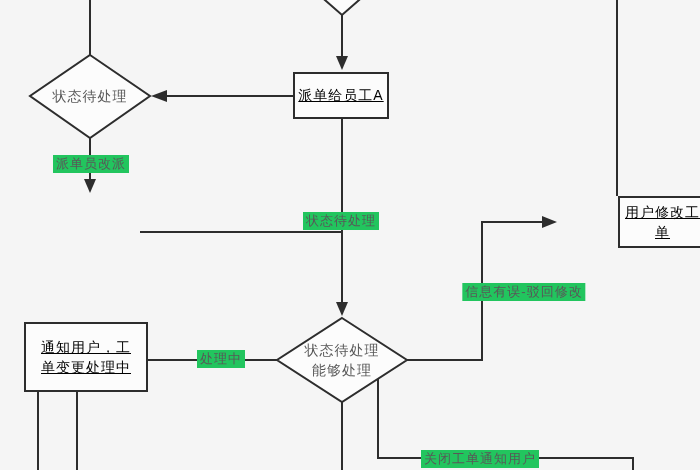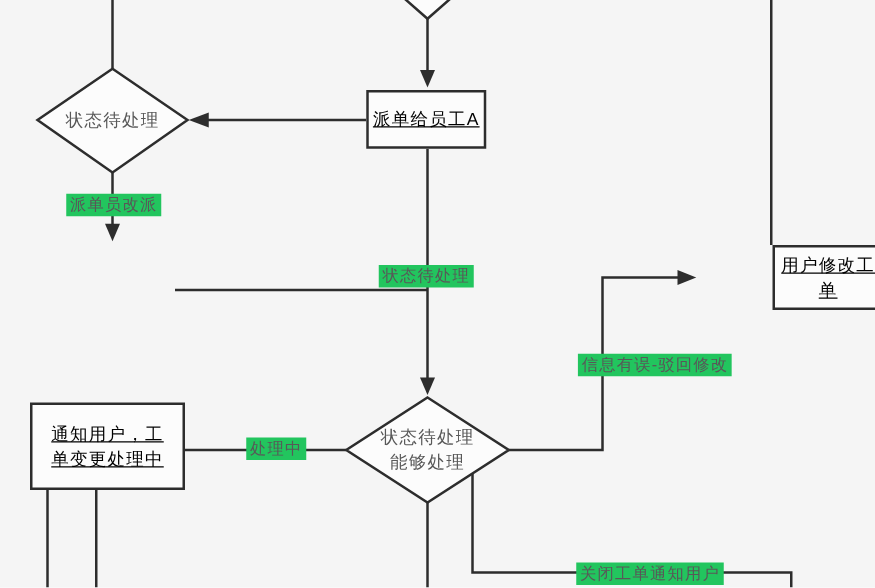--- a/index.html
+++ b/index.html
@@ -89,15 +89,15 @@
 能够处理</div>
 
   <div class="edge-label" style="left:91px; top:164px;">派单员改派</div>
 
   <div class="edge-label" style="left:341px; top:221px;">状态待处理</div>
 
   <div class="edge-label" style="left:205px; top:359px;margin-left:16px;">处理中</div>
 
   <div class="edge-label" style="left:489px; top:292px;margin-left:35px;">信息有误-驳回修改</div>
 
-  <div class="edge-label" style="left:520px; top:459px;text-align:center;">关闭工单通知用户</div>
+  <div class="edge-label" style="left:480px; top:459px;text-align:center;">关闭工单通知用户</div>
 
 </div>
 
 </body></html>

